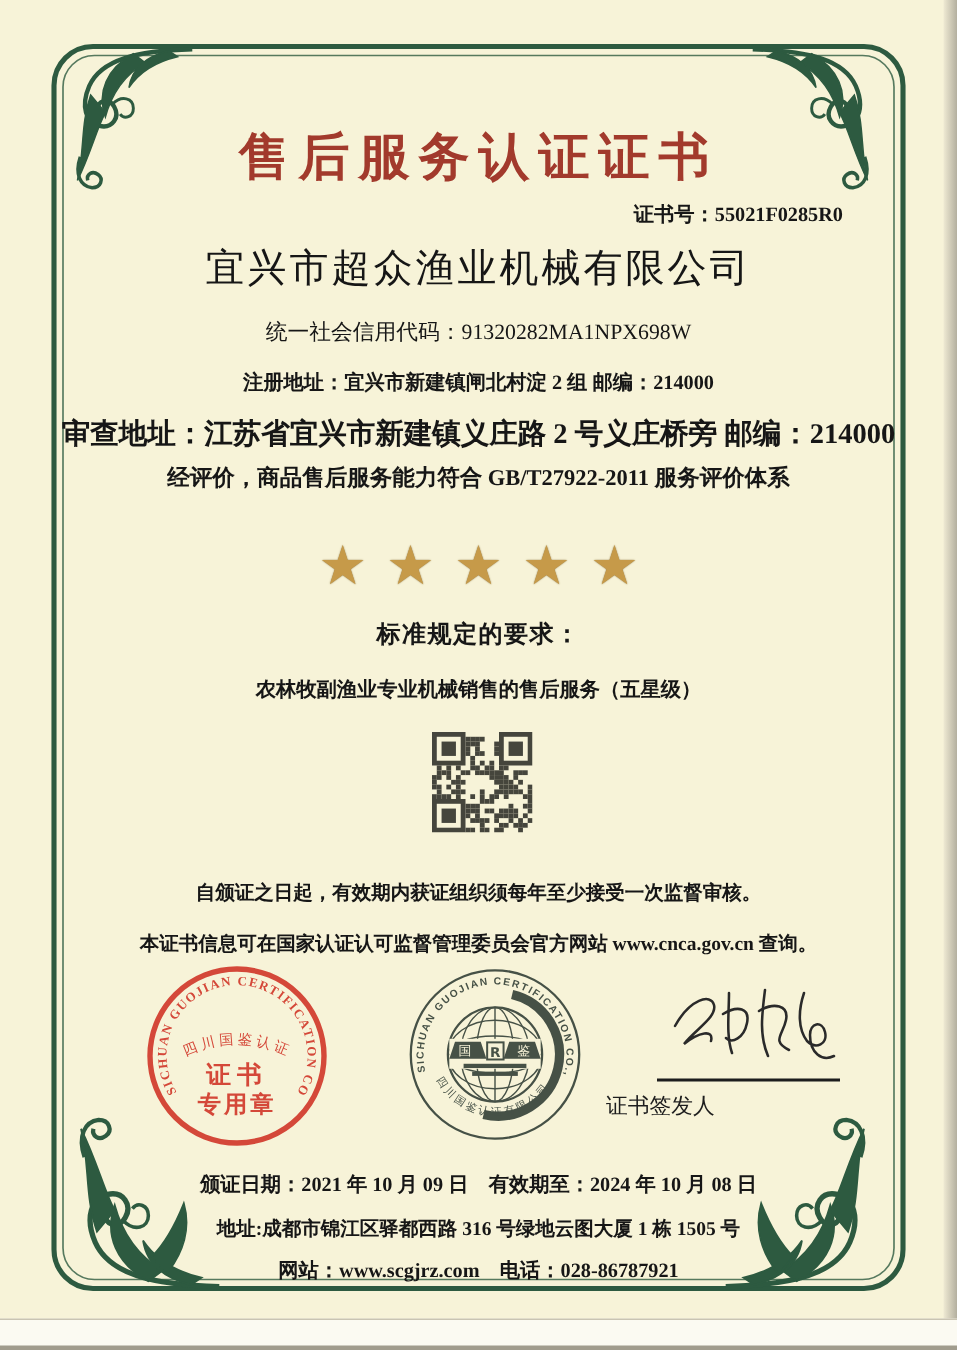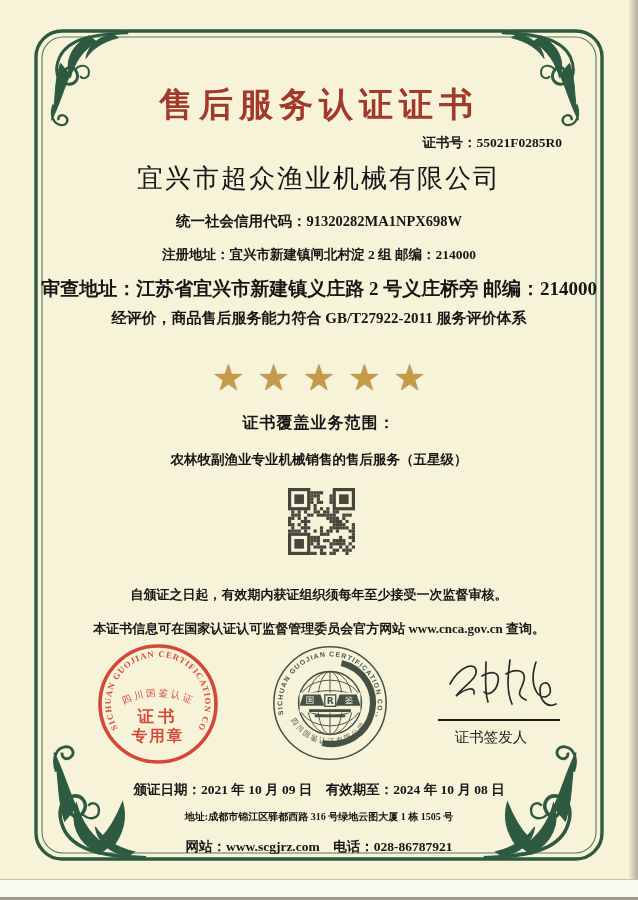--- a/index.html
+++ b/index.html
@@ -23,43 +23,43 @@
   .flourish{position:absolute;width:108px;height:108px;pointer-events:none;}
   .fl-tl{left:30px;top:26px;}
   .fl-tr{right:38px;top:26px;transform:scaleX(-1);}
   .fl-bl{left:28px;bottom:34px;width:130px;height:130px;transform:scaleY(-1);}
   .fl-br{right:36px;bottom:34px;width:130px;height:130px;transform:scale(-1,-1);}
 
   .title{top:82px;font-family:"DejaVu Sans","Liberation Sans",sans-serif;
     font-size:34px;font-weight:800;letter-spacing:6px;color:#a23a2c;}
   .cert-no{position:absolute;top:134px;right:76px;font-size:13.5px;font-weight:600;text-align:right;}
   .company{top:161px;font-size:26px;font-weight:400;letter-spacing:2px;}
-  .credit{top:212px;font-size:14.5px;font-weight:700;}
+  .credit{top:212px;font-size:14.5px;font-weight:400;}
   .addr1{top:246px;font-size:13.5px;font-weight:700;}
   .addr2{top:276px;font-size:19px;font-weight:700;}
   .eval1{top:309px;font-size:15px;font-weight:700;}
   .eval2{top:341px;font-size:15px;font-weight:700;}
   .stars{top:360px;display:flex;justify-content:center;gap:13px;
     font-family:"DejaVu Sans",sans-serif;font-size:36px;line-height:1;
     text-shadow:0 0 1px #7e6128;}
   .scope-head{top:413px;font-size:16px;font-weight:800;letter-spacing:1px;}
   .scope-text{top:451px;font-size:13.5px;font-weight:700;}
   .qr{position:absolute;left:288px;top:488px;}
   .supervise{top:586px;font-size:13px;font-weight:700;}
   .verify{top:620px;font-size:13px;font-weight:700;}
 
   .red-seal{position:absolute;left:96px;top:642px;opacity:.92;}
   .green-seal{position:absolute;left:271px;top:644px;opacity:.88;}
   .sig-svg{position:absolute;left:436px;top:650px;}
   .sig-line{position:absolute;left:438px;top:719px;width:122px;height:2px;background:#1d1d1d;}
-  .sig-label{position:absolute;left:420px;top:728px;width:142px;text-align:center;
+  .sig-label{position:absolute;left:404px;top:728px;width:142px;
     font-family:"DejaVu Sans","Liberation Sans",sans-serif;font-size:14.5px;color:#1d1d1d;}
 
   .foot1{top:781px;font-size:13.5px;font-weight:700;}
-  .foot2{top:810px;font-size:10px;font-weight:700;}
+  .foot2{top:810px;font-size:13px;font-weight:700;}
   .foot3{top:838px;font-size:13.5px;font-weight:700;}
 </style>
 </head>
 <body>
 
 <div class="page">
 
   <svg class="frame-svg" width="638" height="900">
     <rect x="36" y="31" width="566" height="828" rx="26" fill="none" stroke="#2d5a40" stroke-width="3.4"></rect>
     <rect x="42" y="37" width="554" height="816" rx="21" fill="none" stroke="#2d5a40" stroke-width="1.1" opacity=".8"></rect>
@@ -118,21 +118,21 @@
   <div class="abs eval1">经评价，商品售后服务能力符合 GB/T27922-2011 服务评价体系</div>
 
   <div class="abs stars" id="stars">
       <span style="color: rgb(198, 154, 73);">★</span>
       <span style="color: rgb(198, 154, 73);">★</span>
       <span style="color: rgb(198, 154, 73);">★</span>
       <span style="color: rgb(198, 154, 73);">★</span>
       <span style="color: rgb(198, 154, 73);">★</span>
     </div>
 
-  <div class="abs scope-head">证书覆盖业务范围：</div>
+  <div class="abs scope-head">标准规定的要求：</div>
   <div class="abs scope-text">农林牧副渔业专业机械销售的售后服务（五星级）</div>
 
   <svg class="qr" id="qr" width="67" height="67">
       <rect x="0" y="0" width="22.333333333333336" height="22.333333333333336" fill="#45453c"></rect>
       <rect x="3.1904761904761907" y="3.1904761904761907" width="15.952380952380953" height="15.952380952380953" fill="#f7f3d8"></rect>
       <rect x="6.380952380952381" y="6.380952380952381" width="9.571428571428573" height="9.571428571428573" fill="#45453c"></rect>
       <rect x="44.66666666666667" y="0" width="22.333333333333336" height="22.333333333333336" fill="#45453c"></rect>
       <rect x="47.85714285714286" y="3.1904761904761907" width="15.952380952380953" height="15.952380952380953" fill="#f7f3d8"></rect>
       <rect x="51.04761904761905" y="6.380952380952381" width="9.571428571428573" height="9.571428571428573" fill="#45453c"></rect>
       <rect x="0" y="44.66666666666667" width="22.333333333333336" height="22.333333333333336" fill="#45453c"></rect>

